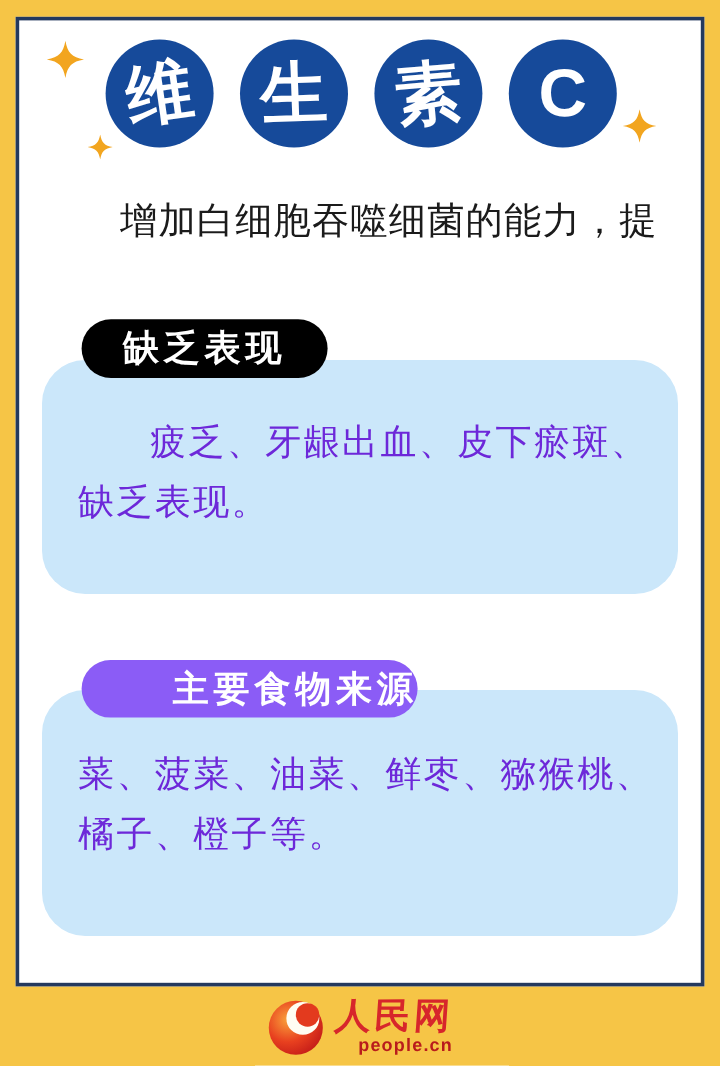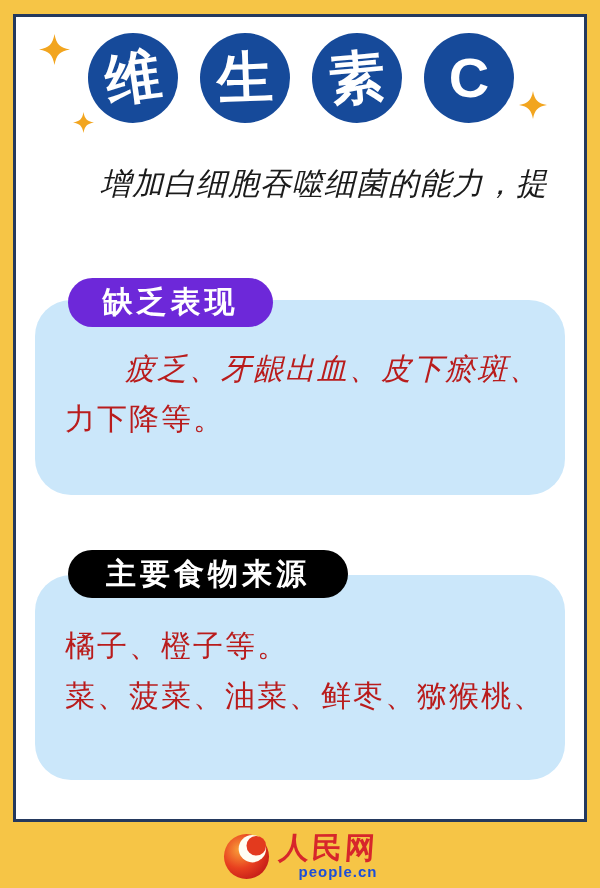--- a/index.html
+++ b/index.html
@@ -35,52 +35,52 @@
   .title-circle:nth-child(2) .glyph{transform:rotate(-2deg);display:block;}
   .title-circle:nth-child(3) .glyph{transform:rotate(-5deg);display:block;}
   .title-circle:nth-child(4) .glyph{transform:rotate(0deg);display:block;}
   
   .intro{
     position:absolute;left:38px;top:161px;width:528px;
     font-size:31px;line-height:45px;letter-spacing:1px;
     color:#1B1B1B;font-weight:500;
   }
   .line{white-space:nowrap;}
-  .line.indent{text-indent:2em;font-style:italic;}
+  .line.indent{text-indent:2em;}
   
   .section-body{
     position:absolute;left:35px;width:530px;
     background:#CBE7FA;border-radius:36px;
-    color:#b91c1c;font-size:30px;line-height:50px;letter-spacing:2px;
+    color:#6d28d9;font-size:30px;line-height:50px;letter-spacing:2px;
     box-sizing:border-box;padding:44px 18px 0 30px;font-weight:500;
   }
   .section-body-1{top:300px;height:195px;}
   .section-body-2{top:575px;height:205px;padding-top:46px;}
   .section-pill{
     position:absolute;height:49px;border-radius:26px;
     color:#FFFFFF;font-weight:700;font-size:30px;letter-spacing:4px;
     display:flex;align-items:center;justify-content:center;
   }
-  .section-pill-1{left:68px;top:278px;width:205px;background:#6d28d9;}
-  .section-pill-2{left:68px;top:550px;width:280px;height:48px;background:#000000;}
+  .section-pill-1{left:68px;top:266px;width:205px;background:#000000;}
+  .section-pill-2{left:68px;top:550px;width:280px;height:48px;background:#8b5cf6;justify-content:flex-end;}
   
   .footer{
     position:absolute;left:0;right:0;top:828px;height:56px;
     display:flex;align-items:center;justify-content:center;gap:9px;
   }
   .brand-emblem{width:47px;height:47px;}
   .brand-emblem svg{display:block;width:100%;height:100%;}
   .brand-text{display:flex;flex-direction:column;align-items:center;}
   .brand-name{
     color:#D7262B;font-size:30px;font-weight:700;letter-spacing:3px;
     font-family:"DejaVu Serif","Liberation Serif",serif;line-height:30px;
     transform:skewX(-4deg);
   }
   .brand-domain{
-    color:#1d4ed8;font-size:15px;font-weight:700;letter-spacing:1px;
+    color:#b91c1c;font-size:15px;font-weight:700;letter-spacing:1px;
     line-height:16px;margin-top:1px;align-self:flex-end;
   }
 </style>
 </head>
 <body>
 
 <div class="poster">
 
   <div class="panel"></div>
 
@@ -114,29 +114,29 @@
       <span class="glyph">C</span>
     </div>
   </div>
 
   <div class="intro">
     <div class="line indent">增加白细胞吞噬细菌的能力，提</div>
   </div>
 
   <div class="section-body section-body-1">
     <div class="line indent">疲乏、牙龈出血、皮下瘀斑、</div>
-    <div class="line">力下降等。</div>
+    <div class="line">缺乏表现。</div>
   </div>
   <div class="section-pill section-pill-1">
     <span>缺乏表现</span>
   </div>
 
   <div class="section-body section-body-2">
+    <div class="line">菜、菠菜、油菜、鲜枣、猕猴桃、</div>
     <div class="line">橘子、橙子等。</div>
-    <div class="line">菜、菠菜、油菜、鲜枣、猕猴桃、</div>
   </div>
   <div class="section-pill section-pill-2">
     <span>主要食物来源</span>
   </div>
 
   <div class="footer">
     <div class="brand-emblem">
       <svg viewBox="0 0 48 48">
         <defs>
           <radialGradient id="emblemGrad" cx="35%" cy="35%" r="75%">

